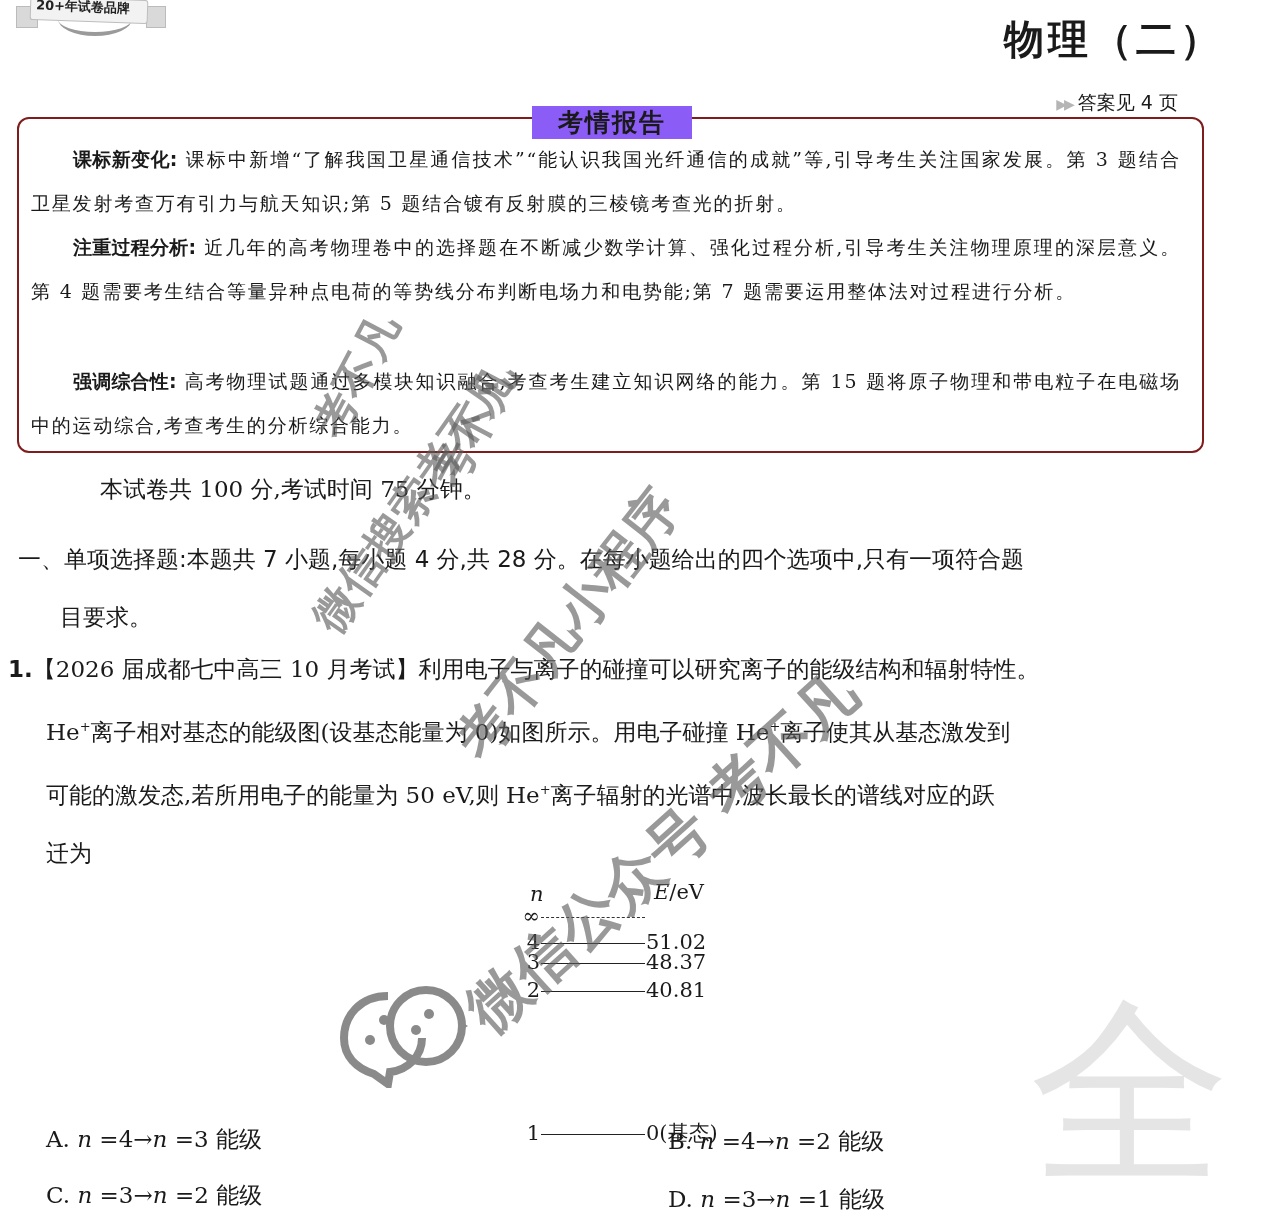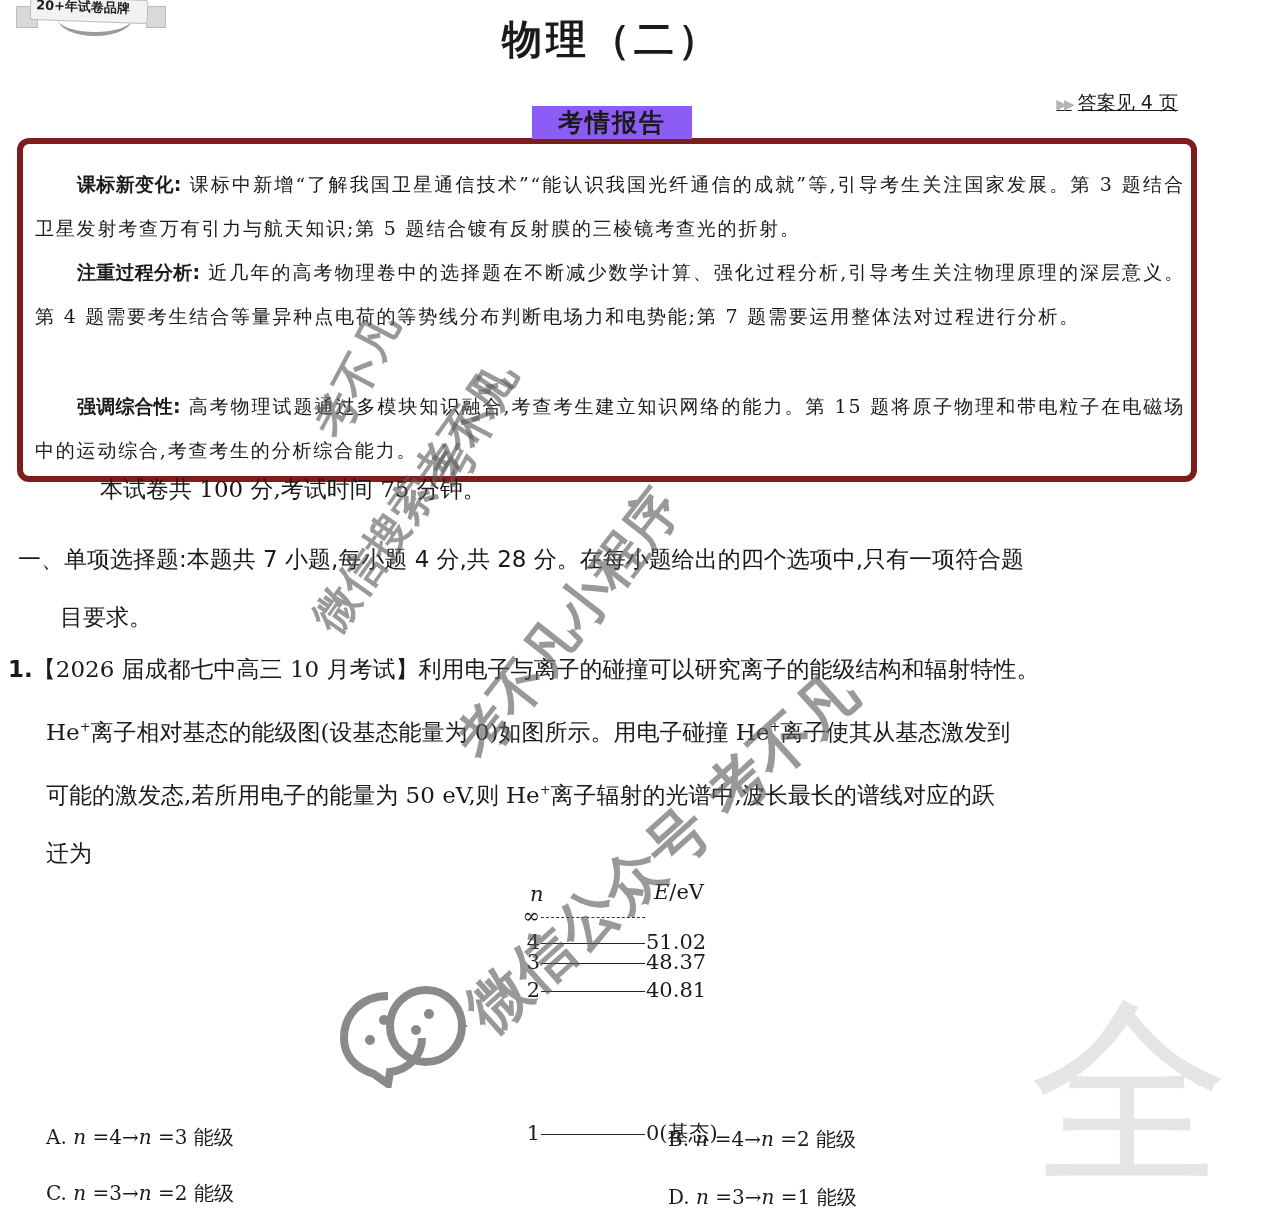--- a/index.html
+++ b/index.html
@@ -22,33 +22,33 @@
   .badge-tail-l { position:absolute; left:2px; top:18px; width:20px; height:20px; background:#d9d9d9; border:1px solid #bbb; }
   .badge-tail-r { position:absolute; left:132px; top:18px; width:18px; height:20px; background:#d9d9d9; border:1px solid #bbb; }
   .badge-arc { position:absolute; left:44px; top:14px; width:74px; height:30px; border-bottom:4px solid #9a9a9a; border-radius:0 0 50% 50%; }
   .badge-text {
     position: absolute; left: 22px; top: 10px; font-size: 13px; font-weight: bold;
     font-family: "DejaVu Sans", sans-serif; color: #222; letter-spacing: 0px;
     transform: rotate(2deg); white-space: nowrap;
   }
 
   .page-title {
-    left: 0; width: 1224px; top: 12px; text-align: center;
+    left: 0; width: 1224px; top: 12px; text-align: right;
     font-size: 40px; font-weight: bold; font-family: "DejaVu Sans", sans-serif;
     letter-spacing: 4px;
   }
   .answer-ref {
-    right: 86px; top: 90px; font-size: 19px; font-family: "DejaVu Sans", sans-serif; text-decoration: underline;
+    right: 86px; top: 90px; font-size: 19px; font-family: "DejaVu Sans", sans-serif;
   }
   .answer-ref .arrows { color: #b5b5b5; font-size: 14px; margin-right: 6px; letter-spacing: -3px; }
 
   
   .report-box {
-    left: 17px; top: 138px; width: 1168px; height: 332px;
-    border: 6px solid #7f1d1d; border-radius: 12px;
+    left: 17px; top: 117px; width: 1168px; height: 332px;
+    border: 2px solid #7f1d1d; border-radius: 12px; padding-left: 15px;
   }
   .report-title-wrap {
     left: 0; width: 1224px; top: 106px; text-align: center;
   }
   .report-title {
     display: inline-block; background: #8b5cf6; padding: 0 26px;
     font-size: 25px; font-weight: bold; font-family: "DejaVu Sans", sans-serif;
     letter-spacing: 2px;
   }
   .report-para {
@@ -79,21 +79,21 @@
   .diagram { left: 520px; top: 876px; width: 240px; height: 230px; font-size: 21px; }
   .lvl { position: absolute; left: 0; height: 20px; white-space: nowrap; }
   .lvl .n { display: inline-block; width: 20px; text-align: right; }
   .lvl .bar { display: inline-block; width: 104px; height: 0; border-top: 1.6px solid #222; vertical-align: middle; margin: 0 1px; }
   .lvl .bar.dash { border-top: 1.6px dashed #333; }
   .lvl .e { display: inline-block; }
   .diag-head-n { position:absolute; left: 10px; top: 6px; font-style: italic; }
   .diag-head-e { position:absolute; left: 134px; top: 4px; }
   .diag-head-e i { font-style: italic; }
 
-  .opt { font-size: 20px; }
+  .opt { font-size: 23px; }
   .opt i { font-style: italic; }
 
   
   .wm {
     position: absolute; color: rgba(90,90,90,0.62); font-weight: bold;
     font-family: "DejaVu Sans", sans-serif; white-space: nowrap; pointer-events: none;
     transform-origin: left top;
   }
   .wechat-logo { left: 330px; top: 968px; width: 140px; height: 120px; }
   .brush-char {

